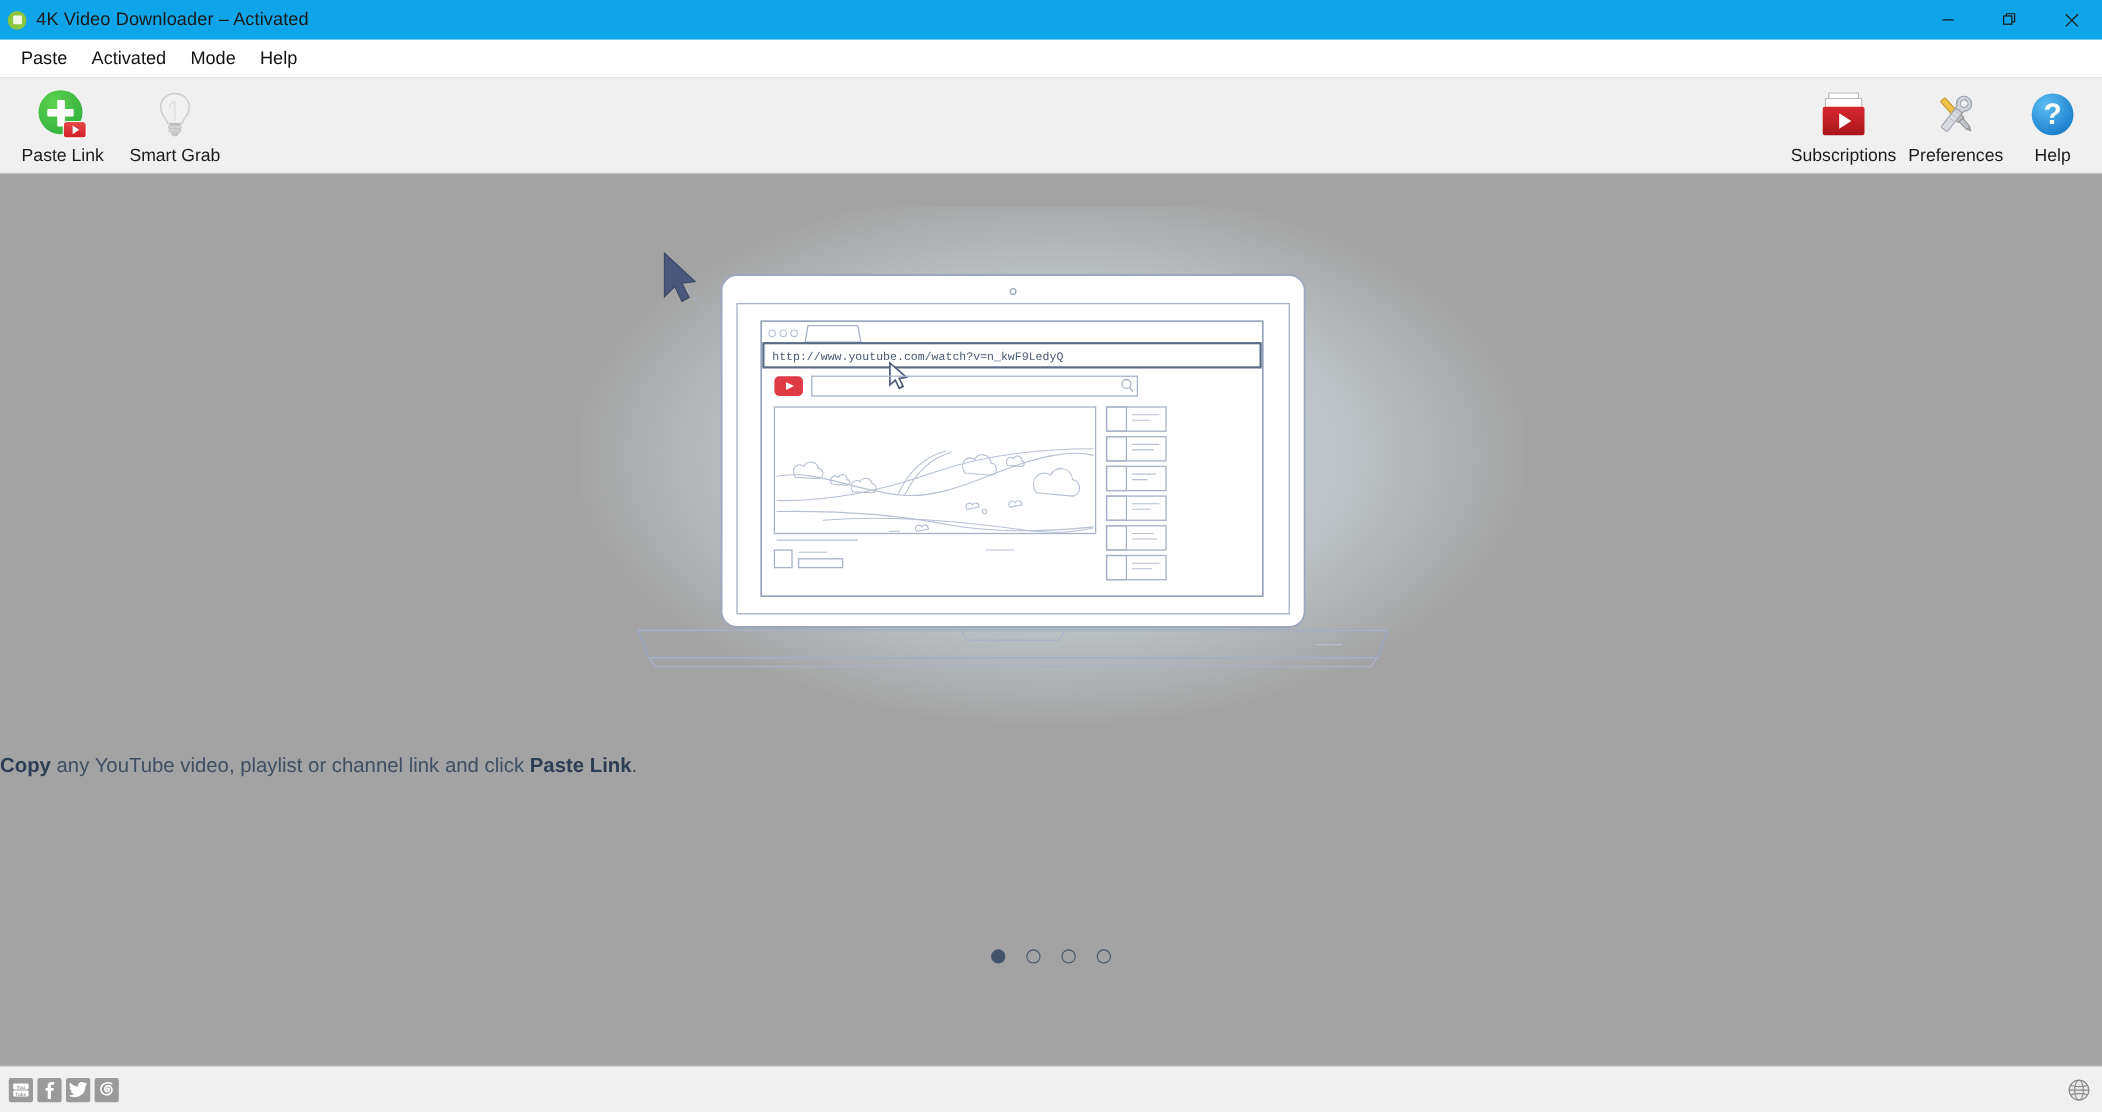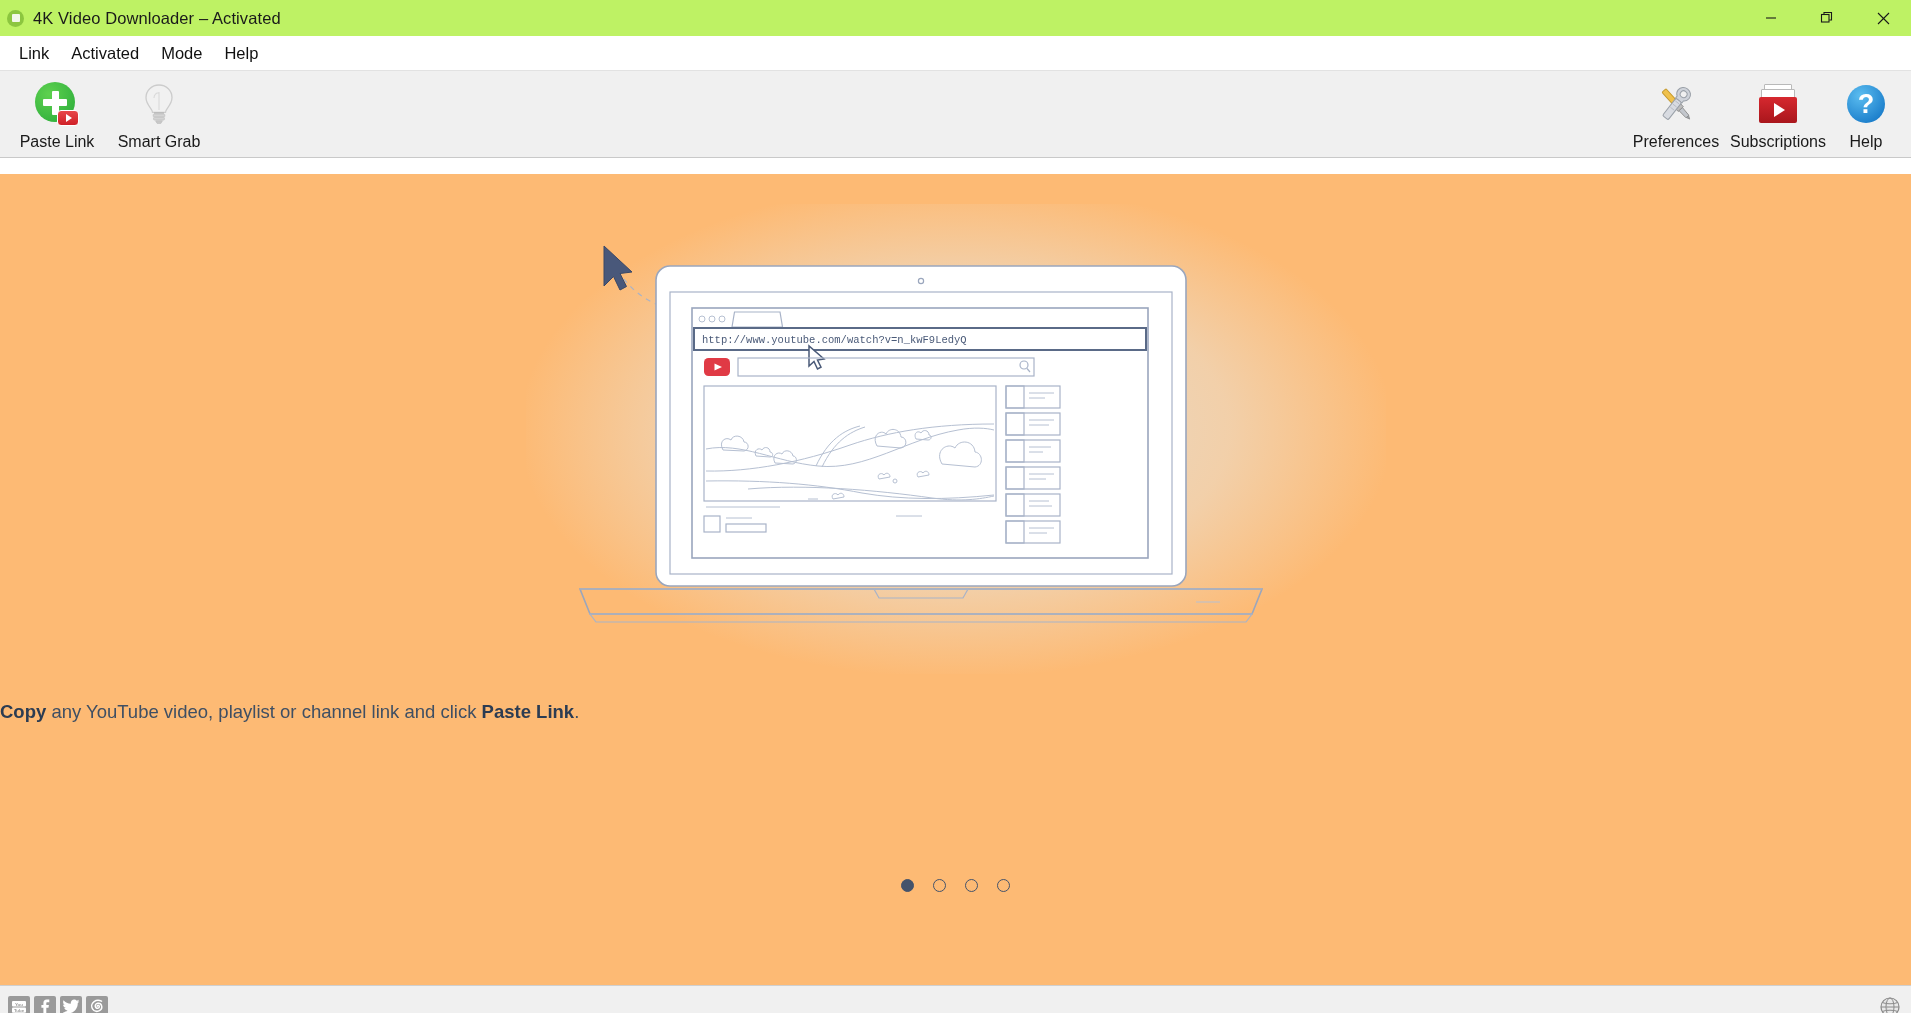--- a/index.html
+++ b/index.html
@@ -7,21 +7,21 @@
     width: 1911px; height: 1013px;
     overflow: hidden;
     background: #ffffff;
     font-family: "Liberation Sans", sans-serif;
     -webkit-font-smoothing: antialiased;
   }
 
   
   .titlebar {
     height: 36px;
-    background: #bef264;
+    background: #0ea5e9;
     display: flex;
     align-items: center;
     position: relative;
     user-select: none;
   }
   .app-icon {
     width: 17px; height: 17px;
     margin-left: 7px; margin-right: 9px;
     border-radius: 50%;
     background: #8cc63f;
@@ -160,23 +160,22 @@
     color: #ffffff; font-size: 27px; font-weight: bold;
     display: flex; align-items: center; justify-content: center;
     font-family: "Liberation Sans", sans-serif;
     line-height: 1;
   }
 
   
   .main {
     position: relative;
     height: calc(1013px - 36px - 34px - 90px - 42px);
-    background: #fdba74;
+    background: #a3a3a3;
     overflow: hidden;
-    margin-top: 16px;
   }
   .hero {
     position: absolute;
     left: 50%; transform: translateX(-50%);
     top: 60px;
     width: 780px; height: 420px;
   }
   .glow {
     position: absolute; left: -40px; top: -30px;
     width: 860px; height: 470px;
@@ -254,21 +253,21 @@
     <div class="win-btn close">
       <svg width="13" height="13" viewBox="0 0 13 13">
         <line x1="1" y1="1" x2="12" y2="12" stroke="#1a1a1a" stroke-width="1.1"></line>
         <line x1="12" y1="1" x2="1" y2="12" stroke="#1a1a1a" stroke-width="1.1"></line>
       </svg>
     </div>
   </div>
 </div>
 
 <div class="menubar">
-  <div class="menu-item">Link</div>
+  <div class="menu-item">Paste</div>
   <div class="menu-item">Activated</div>
   <div class="menu-item">Mode</div>
   <div class="menu-item">Help</div>
 </div>
 
 <div class="toolbar">
   <div class="tb-left">
 
     <div class="tb-btn">
       <div class="ico">
@@ -291,50 +290,50 @@
           <rect x="12.6" y="35.4" width="10.8" height="2.6" rx="0.7" fill="#d4d4d4" stroke="#bdbdbd" stroke-width="0.7"></rect>
           <path d="M14.6 38.8 h6.8 l-1.5 2.6 h-3.8 z" fill="#c9c9c9" stroke="#bdbdbd" stroke-width="0.7"></path>
           <path d="M18 10 v18 M13 16 c0-3 2.2-5.4 5-5.4" stroke="#d9d9d9" stroke-width="1.1" fill="none"></path>
         </svg>
       </div>
       <div class="lbl">Smart Grab</div>
     </div>
   </div>
 
   <div class="tb-right">
+
+    <div class="tb-btn">
+      <div class="ico">
+        <div class="ico-subs">
+          <div class="sheet s1"></div>
+          <div class="sheet s2"></div>
+          <div class="folder"></div>
+        </div>
+      </div>
+      <div class="lbl">Subscriptions</div>
+    </div>
 
     <div class="tb-btn">
       <div class="ico">
         <svg width="46" height="44" viewBox="0 0 46 44">
           <g transform="rotate(-42 23 22)">
             <rect x="20.4" y="4" width="5.4" height="22" rx="1" fill="#f0c14b" stroke="#c69a2e" stroke-width="1"></rect>
             <rect x="19.6" y="25" width="7" height="4" fill="#bdbdbd" stroke="#8f8f8f" stroke-width="0.9"></rect>
             <path d="M20.8 29 h4.6 l-0.4 10 h-3.8 z" fill="#c2c6cc" stroke="#8f8f8f" stroke-width="0.9"></path>
             <path d="M21.6 39 h3 l-1.5 3.4 z" fill="#9aa0a8" stroke="#8f8f8f" stroke-width="0.8"></path>
           </g>
           <g transform="rotate(38 23 22)">
             <path d="M23 3 c-4 0-7 3-7 6.6 0 2.3 1.2 4.3 3 5.5 v2.6 h8 v-2.6 c1.8-1.2 3-3.2 3-5.5C30 6 27 3 23 3 z
                      M23 6.2 a3.4 3.4 0 1 1 0 6.8 a3.4 3.4 0 1 1 0-6.8 z" fill="#cfd3da" stroke="#9aa0a8" stroke-width="1"></path>
             <rect x="19.4" y="17.4" width="7.2" height="22" rx="1.6" fill="#d8dbe1" stroke="#9aa0a8" stroke-width="1"></rect>
             <path d="M20.6 20 h4.8 M20.6 24 h4.8 M20.6 28 h4.8" stroke="#b2b7bf" stroke-width="0.8"></path>
           </g>
         </svg>
       </div>
       <div class="lbl">Preferences</div>
-    </div>
-
-    <div class="tb-btn">
-      <div class="ico">
-        <div class="ico-subs">
-          <div class="sheet s1"></div>
-          <div class="sheet s2"></div>
-          <div class="folder"></div>
-        </div>
-      </div>
-      <div class="lbl">Subscriptions</div>
     </div>
 
     <div class="tb-btn narrow">
       <div class="ico">
         <div class="ico-help">?</div>
       </div>
       <div class="lbl">Help</div>
     </div>
   </div>
 </div>

